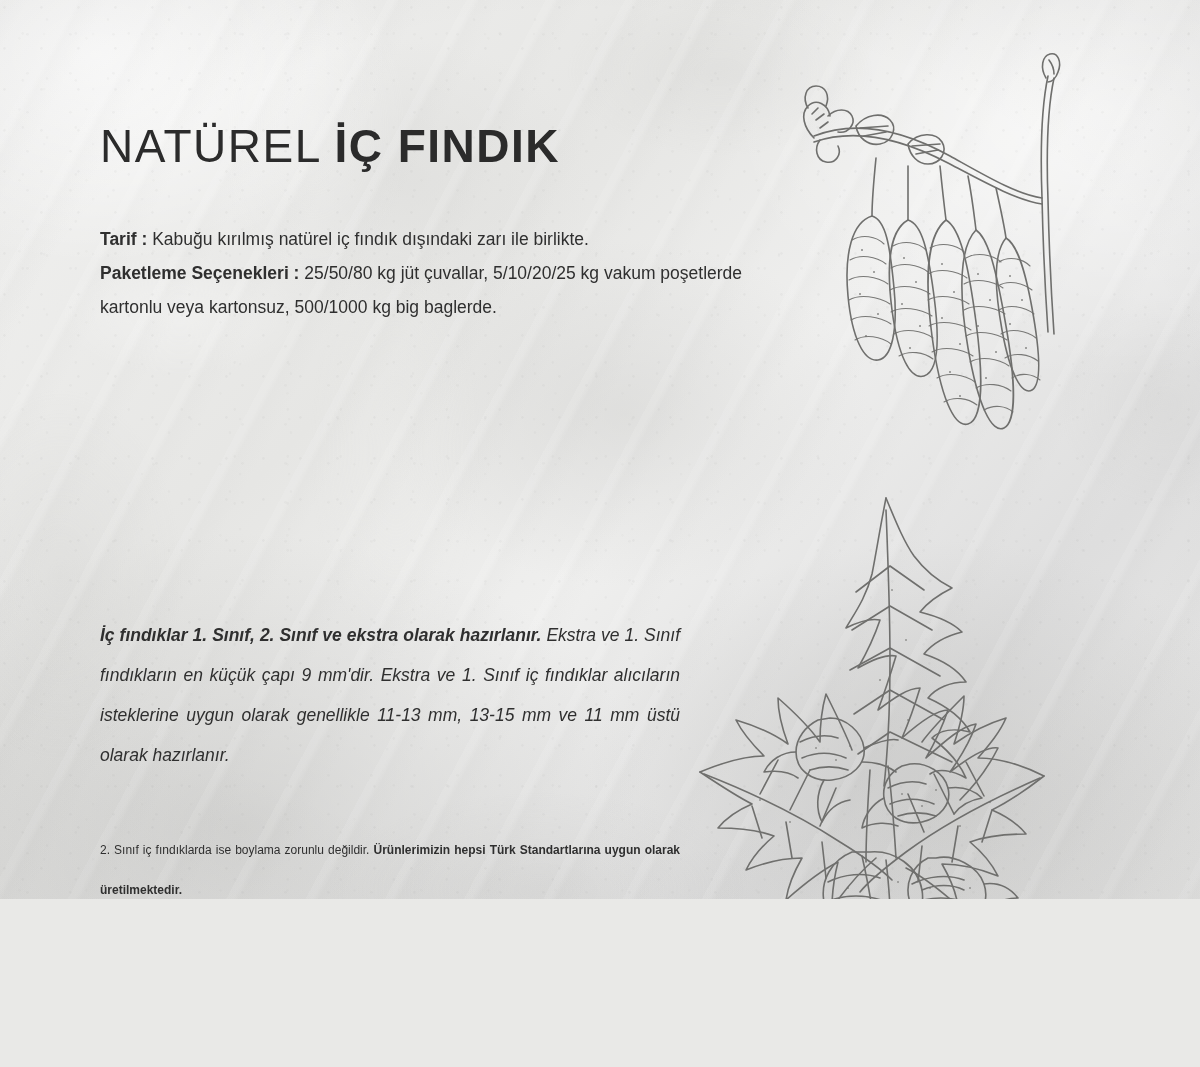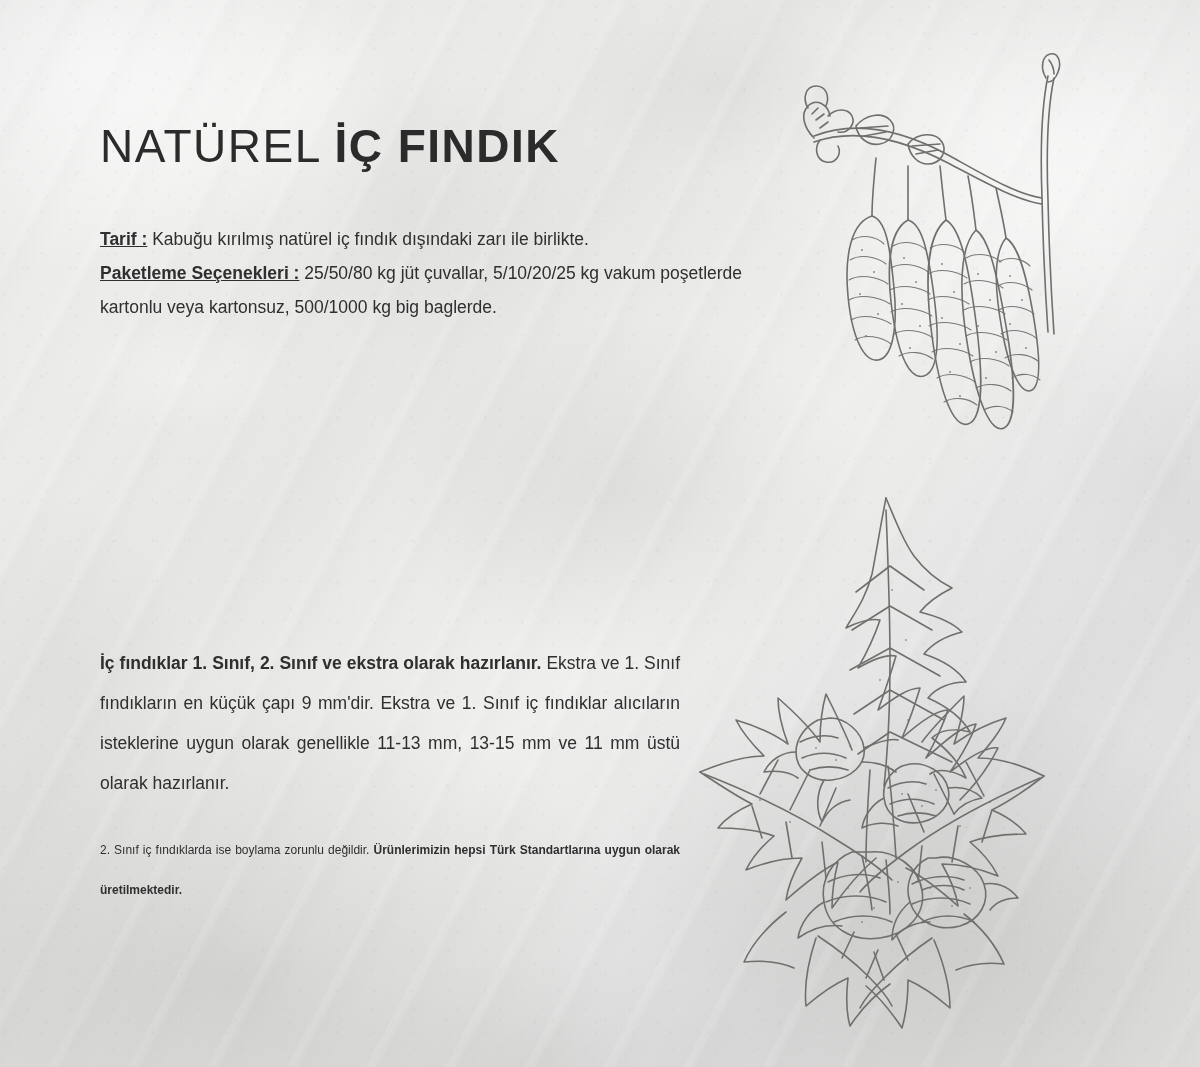--- a/index.html
+++ b/index.html
@@ -12,21 +12,21 @@
     height: 1067px;
     font-family: "Liberation Sans", sans-serif;
     background: #e9e9e7;
     overflow: hidden;
   }
 
   
   .page {
     position: relative;
     width: 1200px;
-    height: 1067px;
+    height: 899px;
     overflow: hidden;
     background-color: #ececeb;
     background-image:
       radial-gradient(ellipse 420px 300px at 8% 6%, rgba(255,255,255,0.85), rgba(255,255,255,0) 70%),
       radial-gradient(ellipse 520px 380px at 92% 12%, rgba(255,255,255,0.6), rgba(255,255,255,0) 72%),
       radial-gradient(ellipse 600px 420px at 20% 92%, rgba(190,190,188,0.55), rgba(190,190,188,0) 70%),
       radial-gradient(ellipse 500px 360px at 78% 88%, rgba(186,186,184,0.5), rgba(186,186,184,0) 70%),
       radial-gradient(ellipse 340px 240px at 52% 46%, rgba(206,206,204,0.45), rgba(206,206,204,0) 72%),
       radial-gradient(ellipse 260px 200px at 34% 20%, rgba(222,222,220,0.7), rgba(222,222,220,0) 70%),
       linear-gradient(135deg, #f2f2f1 0%, #e6e6e4 35%, #efefee 55%, #dedede 78%, #eaeae9 100%);
@@ -104,31 +104,32 @@
   .specs {
     position: absolute;
     left: 100px;
     top: 222px;
     width: 660px;
     font-size: 17.5px;
     line-height: 34px;
     color: #2f2f2f;
     font-weight: 400;
   }
-  .specs .lbl { font-weight: 700; text-decoration: underline; }
+  .specs .lbl { font-weight: 700; }
 
   .body-1 {
     position: absolute;
     left: 100px;
-    top: 625px;
+    top: 597px;
     width: 580px;
     font-size: 17.5px;
     line-height: 40px;
     color: #2f2f2f;
     text-align: justify;
+    font-style: italic;
   }
   .body-1 .lead { font-weight: 700; }
 
   .body-2 {
     position: absolute;
     left: 100px;
     top: 818px;
     width: 580px;
     font-size: 12px;
     line-height: 40px;

